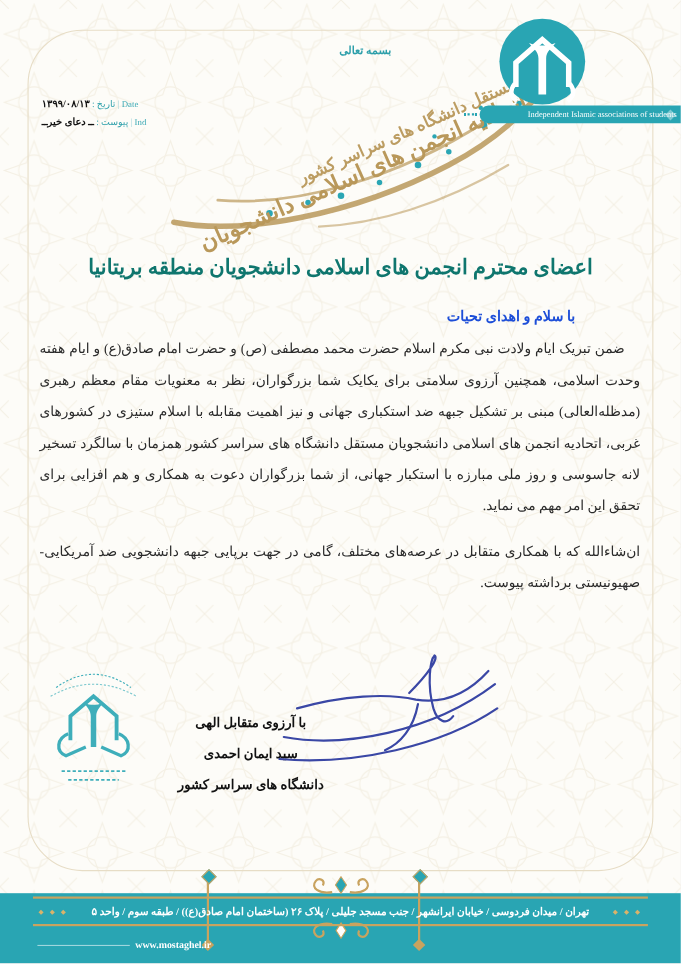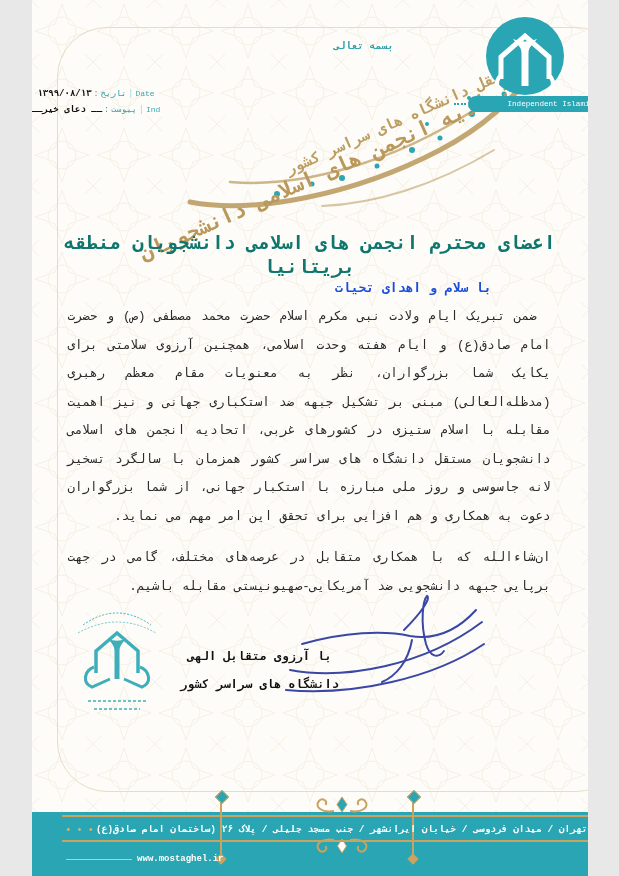--- a/index.html
+++ b/index.html
@@ -1,32 +1,32 @@
 <!DOCTYPE html>
 <html lang="fa"><head>
 <meta charset="utf-8">
 <style>
   * { box-sizing: border-box; margin: 0; padding: 0; }
   body { background: #e8e8e8; font-family: "DejaVu Sans", sans-serif; }
   .page {
-    position: relative; width: 556px; height: 876px; margin: 0 auto;
+    position: relative; width: 619px; height: 876px; margin: 0 auto;
     background: #fdfcf8; overflow: hidden; direction: rtl;
-    font-family: Liberation Mono, monospace;
+    font-family: Liberation Serif, serif;
   }
   .bg-pattern { position: absolute; inset: 0; z-index: 0; }
   .frame {
     position: absolute; left: 25px; top: 27px; width: 569px; height: 765px;
     border: 1px solid #e7ddc6; border-radius: 50px; z-index: 1;
   }
   .bismillah {
     position: absolute; top: 40px; left: 332px; transform: translateX(-50%);
     color: #2d9faa; font-size: 10px; font-weight: bold; z-index: 2; white-space: nowrap;
   }
   
-  .letter-info { position: absolute; top: 86px; right: 414px; width: 155px; text-align: center; z-index: 3; }
+  .letter-info { position: absolute; top: 86px; right: 426px; width: 155px; text-align: left; z-index: 3; }
   .li-row { line-height: 16px; font-size: 8.5px; color: #2d9faa; white-space: nowrap; }
   .li-en { color: #3aa8b4; font-size: 8px; }
   .li-bar { color: #9fd3da; margin: 0 2px; }
   .li-fa { color: #2d9faa; }
   .li-colon { margin: 0 2px; color: #2d9faa; }
   .li-val { color: #111; font-weight: bold; font-size: 9px; }
   
   .logo { position: absolute; left: 453px; top: 15px; z-index: 3; }
   .banner {
     position: absolute; left: 436px; top: 96px; width: 183px; height: 16px;
@@ -173,21 +173,21 @@
     <div class="calli-line1">اتحادیه انجمن های اسلامی دانشجویان</div>
     <div class="calli-line2">مستقل دانشگاه های سراسر کشور</div>
   </div>
 
   <div class="title">اعضای محترم انجمن های اسلامی دانشجویان منطقه بریتانیا</div>
 
   <div class="salutation">با سلام و اهدای تحیات</div>
 
   <div class="body-text">
     <p class="para indent">ضمن تبریک ایام ولادت نبی مکرم اسلام حضرت محمد مصطفی (ص) و حضرت امام صادق(ع) و ایام هفته وحدت اسلامی، همچنین آرزوی سلامتی برای یکایک شما بزرگواران، نظر به معنویات مقام معظم رهبری (مدظله‌العالی) مبنی بر تشکیل جبهه ضد استکباری جهانی و نیز اهمیت مقابله با اسلام ستیزی در کشورهای غربی، اتحادیه انجمن های اسلامی دانشجویان مستقل دانشگاه های سراسر کشور همزمان با سالگرد تسخیر لانه جاسوسی و روز ملی مبارزه با استکبار جهانی، از شما بزرگواران دعوت به همکاری و هم افزایی برای تحقق این امر مهم می نماید.</p>
-    <p class="para">ان‌شاءالله که با همکاری متقابل در عرصه‌های مختلف، گامی در جهت برپایی جبهه دانشجویی ضد آمریکایی-صهیونیستی مقابله باشیم.</p>
+    <p class="para">ان‌شاءالله که با همکاری متقابل در عرصه‌های مختلف، گامی در جهت برپایی جبهه دانشجویی ضد آمریکایی-صهیونیستی برداشته پیوست.</p>
   </div>
 
   <svg class="stamp" width="118" height="140" viewBox="0 0 118 140" xmlns="http://www.w3.org/2000/svg" opacity="0.9">
     <g stroke="#2aa6b4" fill="none">
       <path d="M25 32 Q59 8 93 32" stroke-width="1" stroke-dasharray="2 1.6"></path>
       <path d="M20 40 Q59 18 98 40" stroke-width="1" stroke-dasharray="2 1.6" opacity="0.7"></path>
       <path d="M38 80 V58 L59 40 L80 58 V80" stroke-width="3.5"></path>
       <path d="M36 74 C26 78 24 90 34 94 L52 86" stroke-width="3"></path>
       <path d="M82 74 C92 78 94 90 84 94 L66 86" stroke-width="3"></path>
       <path d="M30 108 H88 M36 116 H82" stroke-width="1.5" stroke-dasharray="3 2"></path>
@@ -200,20 +200,21 @@
       <path d="M120 40 C138 22 147 8 143 6 C139 10 136 32 142 54 C146 67 154 69 160 61"></path>
       <path d="M18 54 C60 42 100 40 126 46 C150 50 172 42 192 20"></path>
       <path d="M6 80 C60 90 140 76 198 32"></path>
       <path d="M2 100 C70 106 150 88 200 54"></path>
       <path d="M128 50 C124 72 112 86 98 92"></path>
     </g>
   </svg>
 
   <div class="sig-block">
     <div>با آرزوی متقابل الهی</div>
+    <div>سید ایمان احمدی</div>
     <div>دانشگاه های سراسر کشور</div>
   </div>
 
   <div class="footer">
 
     <svg class="crest top" width="64" height="18" viewBox="0 0 64 18" xmlns="http://www.w3.org/2000/svg">
       <g fill="none" stroke="#c9a35f" stroke-width="2">
         <path d="M24 15 C12 17 4 11 9 5 C12 1.5 18 4 15.5 9"></path>
         <path d="M40 15 C52 17 60 11 55 5 C52 1.5 46 4 48.5 9"></path>
       </g>

